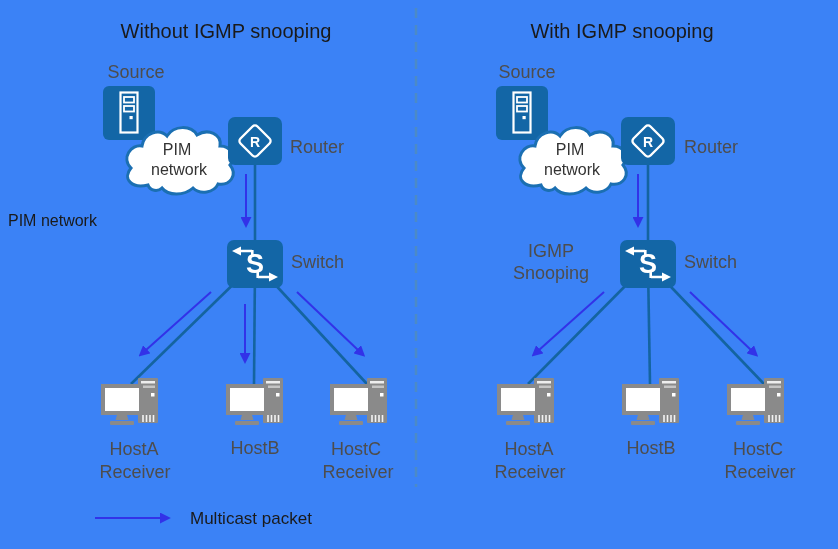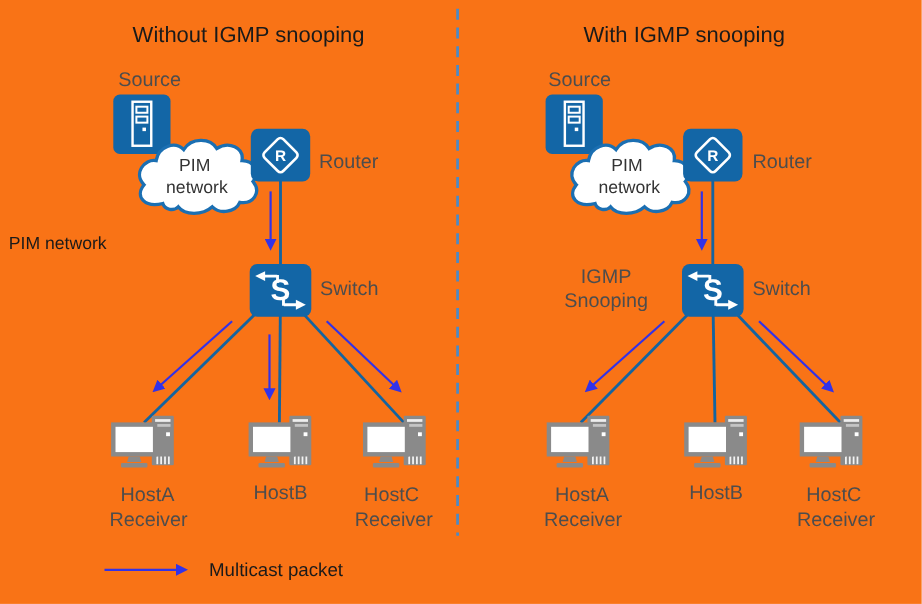--- a/index.html
+++ b/index.html
@@ -1,19 +1,19 @@
 <!DOCTYPE html>
 <html><head>
 <meta charset="utf-8">
 <style>
   html,body { margin:0; padding:0; background:#ffffff; }
   .canvas {
     position:relative;
     width:838px; height:549px;
-    background:#f97316;
+    background:#3b82f6;
     font-family:"Liberation Sans", sans-serif;
     overflow:hidden;
   }
   svg { display:block; font-family:"Liberation Sans", sans-serif; }
   .t-title  { font-size:20px; fill:#1a1a1a; }
   .t-label  { font-size:18px; fill:#4d4d4d; }
   .t-cloud  { font-size:16px; fill:#333333; }
   .t-side   { font-size:16px; fill:#1a1a1a; }
   .t-legend { font-size:17px; fill:#1a1a1a; }
   .icon-letter { fill:#ffffff; font-weight:bold; }

